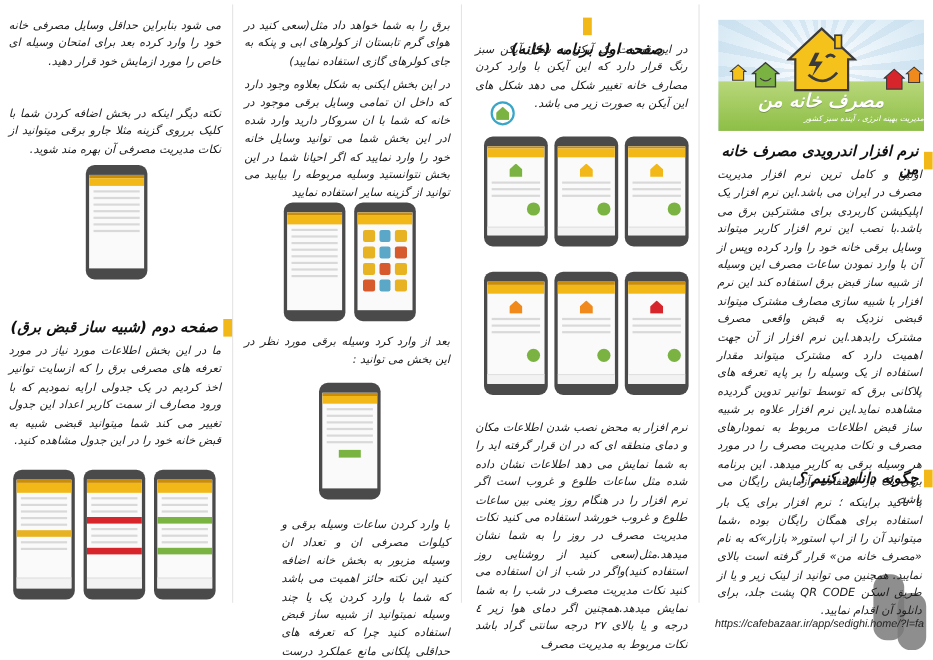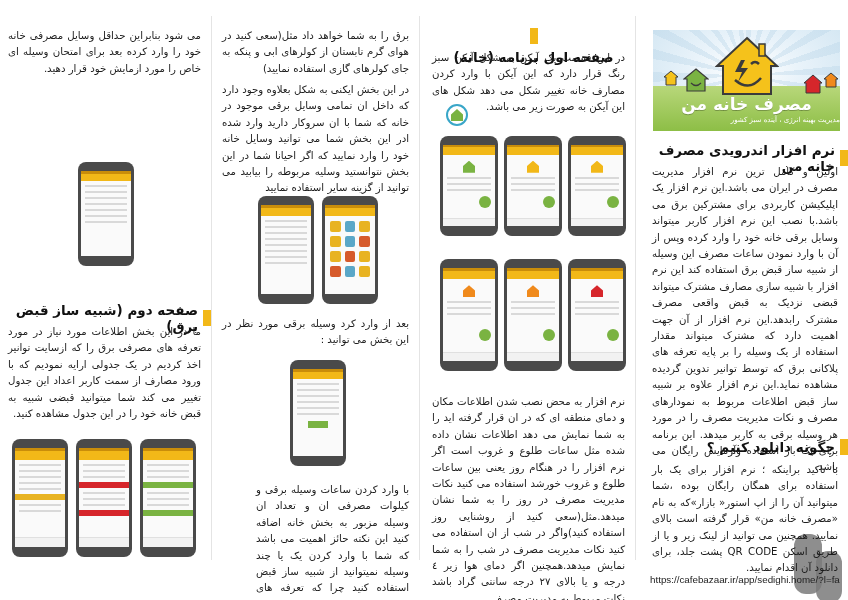--- a/index.html
+++ b/index.html
@@ -1,19 +1,19 @@
 <!DOCTYPE html>
 <html><head>
 <meta charset="utf-8">
 <style>
   * { box-sizing: border-box; margin: 0; padding: 0; }
   html, body { width: 848px; height: 600px; overflow: hidden; background: #ffffff; }
   body { font-family: "DejaVu Sans", sans-serif; color: #1a1a1a; position: relative; }
 
-  .col { position: absolute; top: 16px; height: 544px; direction: rtl; }
+  .col { position: absolute; top: 4px; height: 544px; direction: rtl; font-style: italic; }
   .col1 { left: 644px; width: 204px; }
   .col2 { left: 424px; width: 212px; border-right: 1px solid #e4e4e4; }
   .col3 { left: 214px; width: 206px; border-right: 1px solid #e4e4e4; }
   .col4 { left: 0px; width: 212px; border-right: 1px solid #e4e4e4; }
 
   .para { font-size: 10.2px; line-height: 16.4px; text-align: justify; text-align-last: right; color: #1c1c1c; padding: 0 10px 0 8px; }
   .heading { display: flex; align-items: center; gap: 5px; font-size: 13.5px; font-weight: bold; color: #111; padding: 0 0 0 8px; margin-right: 0; }
   .heading .bar { width: 8px; height: 16px; background: #f2b818; flex: 0 0 auto; }
   .url { direction: ltr; font-family: "Liberation Sans", sans-serif; font-size: 9.8px; color: #222; padding: 0 6px; }
 
@@ -238,20 +238,21 @@
         <div class="line"></div>
         <div class="btn-green"></div>
       </div>
   </div>
 
   <div class="para" style="position:absolute; top:466px; right:0; left:0;margin-left:34px;">با وارد کردن ساعات وسیله برقی و کیلوات مصرفی ان و تعداد ان وسیله مزبور به بخش خانه اضافه کنید این نکته حائز اهمیت می باشد که شما با وارد کردن یک یا چند وسیله نمیتوانید از شبیه ساز قبض استفاده کنید چرا که تعرفه های حداقلی پلکانی مانع عملکرد درست این نرم افزار</div>
 </div>
 
 <div class="col col4">
   <div class="para" style="position:absolute; top:12px; right:0; left:0;">می شود بنابراین حداقل وسایل مصرفی خانه خود را وارد کرده بعد برای امتحان وسیله ای خاص را مورد ازمایش خود قرار دهید.</div>
+  <div class="para" style="position:absolute; top:92px; right:0; left:0;">نکته دیگر اینکه در بخش اضافه کردن شما با کلیک برروی گزینه مثلا جارو برقی میتوانید از نکات مدیریت مصرفی آن بهره مند شوید.</div>
 
   <div class="phone" style="left:78px; top:146px; width:56px; height:104px;">
     <div class="screen">
         <div class="status"></div>
         <div class="topbar"></div>
         <div class="line"></div>
         <div class="line"></div>
         <div class="line"></div>
         <div class="line"></div>
         <div class="line"></div>

